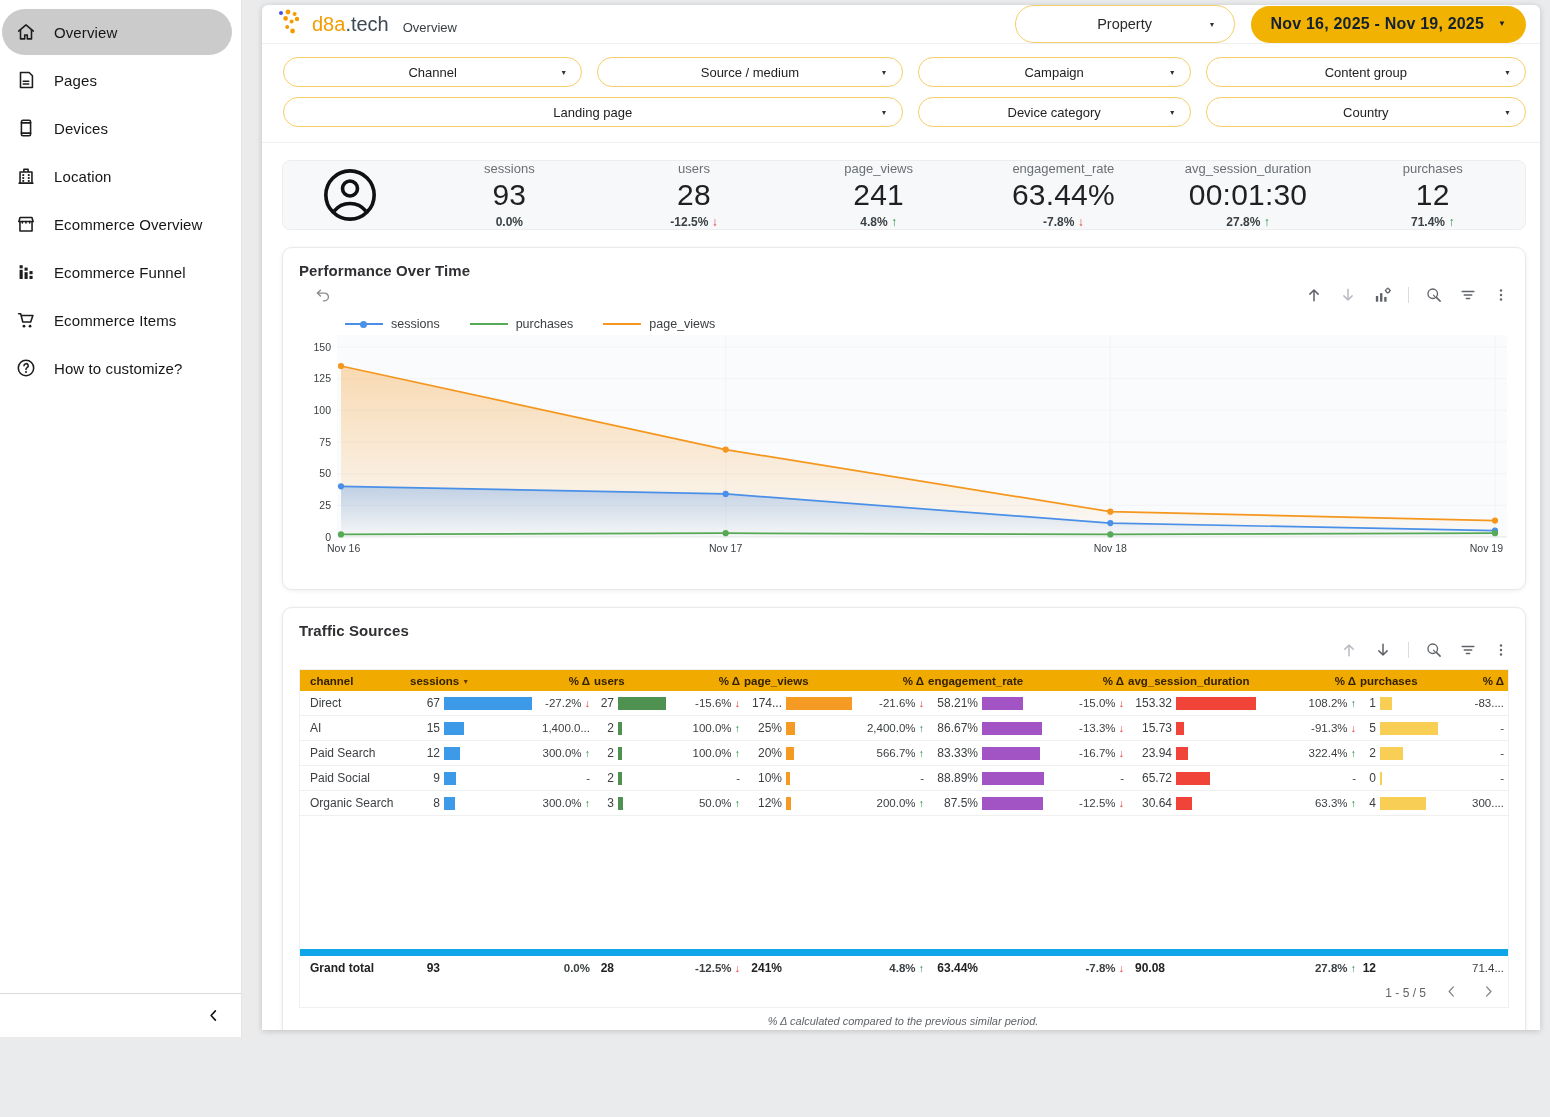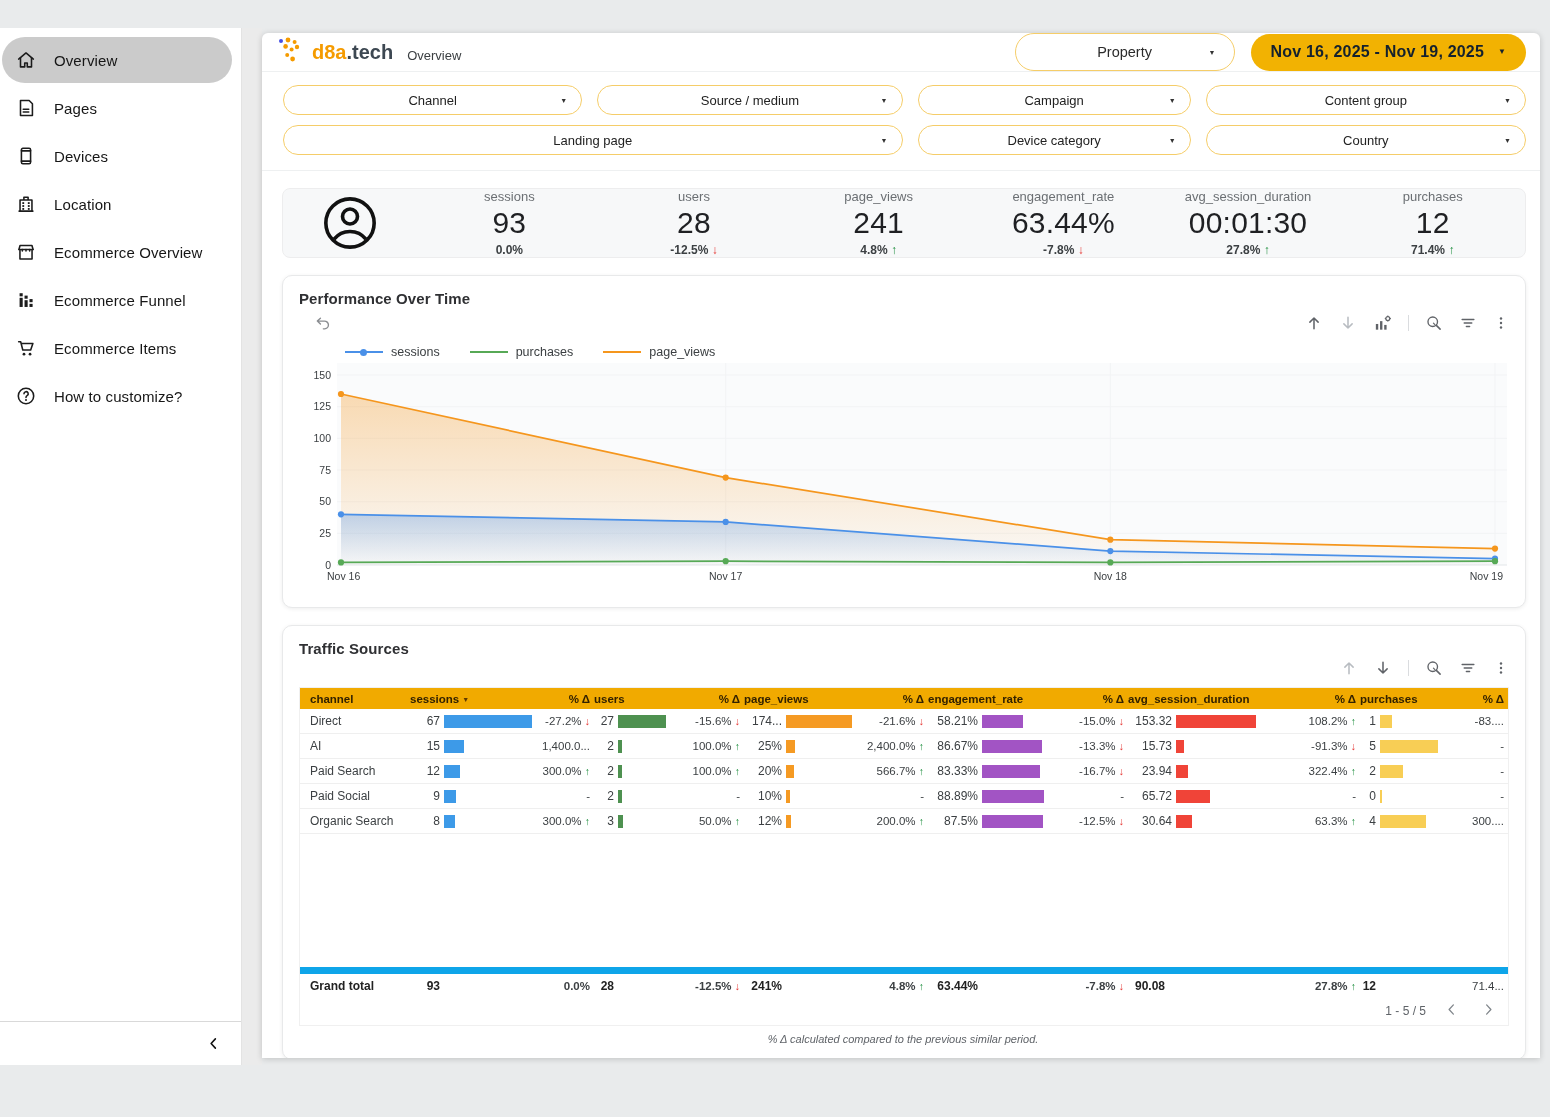--- a/index.html
+++ b/index.html
@@ -1,37 +1,37 @@
 <!DOCTYPE html>
 <html><head>
 <meta charset="utf-8">
 <style>
   * { margin:0; padding:0; box-sizing:border-box; }
   html,body { width:1550px; height:1117px; }
   body { background:#e9ebec; font-family:"Liberation Sans", sans-serif; color:#202124; overflow:hidden; }
-  .page { display:flex; width:1550px; height:1037px;margin-top:28px; }
+  .page { display:flex; width:1550px; height:1037px; }
 
   
   .sidebar { width:242px; background:#fff; border-right:1px solid #e3e3e3; display:flex; flex-direction:column; }
   .side-nav { padding-top:9px; flex:1; }
   .side-item { display:flex; align-items:center; height:46px; margin:0 9px 2px 2px; padding-left:12px; border-radius:24px; cursor:pointer; }
   .side-item.active { background:#cbcbcb; }
   .side-ico { width:24px; height:24px; display:inline-flex; align-items:center; justify-content:center; color:#1c1c1c; }
   .side-ico svg { display:block; }
   .side-label { margin-left:16px; font-size:15px; color:#161616; letter-spacing:.1px; }
   .side-bottom { border-top:1px solid #d9d9d9; height:44px; display:flex; align-items:center; justify-content:flex-end; padding-right:20px; }
 
   .gutter { width:20px; background:#ebebeb; }
 
   
   .main { flex:1; margin:5px 10px 7px 0; background:#fff; box-shadow:0 1px 6px rgba(0,0,0,.18); border-radius:6px 6px 0 0; display:flex; flex-direction:column; overflow:hidden; }
 
   .app-header { height:68px; display:flex; align-items:center; padding:0 14px 0 16px; border-bottom:1px solid #eef0f1; }
   .brand { display:flex; align-items:center; }
-  .brand-name { font-size:20px; font-weight:700; margin-left:8px; }
+  .brand-name { font-size:20px; font-weight:400; margin-left:8px; }
   .brand-bold { color:#f59b00; }
   .brand-rest { color:#3d4852; }
   .page-label { font-size:13px; color:#3c4043; margin-left:14px; margin-top:6px; }
   .hspacer { flex:1; }
   .property-pill { width:220px; height:38px; border:1.5px solid #f5cd69; border-radius:20px; display:flex; align-items:center; justify-content:center; gap:10px; font-size:14.5px; color:#2b2b2b; background:#fff; cursor:pointer; margin-right:16px; position:relative; }
   .property-pill .caret { position:absolute; right:18px; }
   .date-pill { height:37px; background:#f2b202; border-radius:19px; display:flex; align-items:center; padding:0 20px; gap:14px; cursor:pointer; }
   .date-text { font-size:16px; font-weight:700; color:#14212e; letter-spacing:.2px; }
   .caret { font-size:7px; color:#333; line-height:1; }
   .date-pill .caret { color:#14212e; font-size:8px; }
@@ -47,21 +47,21 @@
   .score-avatar { margin:0 38px 0 38px; color:#111; display:flex; }
   .metric { flex:1; text-align:center; }
   .metric-label { font-size:13px; color:#6b6f73; margin-bottom:2px; }
   .metric-value { font-size:30px; color:#1f2023; letter-spacing:.2px; }
   .metric-delta { font-size:12px; font-weight:700; color:#3c4043; margin-top:3px; }
   .arr { font-weight:700; }
   .arr.up { color:#1e8e3e; }
   .arr.down { color:#e53935; }
 
   
-  .card { margin:17px 14px 0 20px; border:1px solid #e8e9ea; border-radius:10px; box-shadow:0 1px 4px rgba(0,0,0,.07); padding:14px 16px 10px; background:#fff; }
+  .card { margin:17px 14px 0 20px; border:1px solid #e8e9ea; border-radius:10px; box-shadow:0 1px 4px rgba(0,0,0,.07); padding:14px 16px 20px; background:#fff; }
   .card-title { font-size:15px; font-weight:700; color:#2f3033; letter-spacing:.1px; }
   .card-toolbar-row { display:flex; align-items:center; margin-top:4px; height:24px; }
   .undo-btn { color:#8a8d91; margin-left:14px; cursor:pointer; display:flex; }
   .toolbar { margin-left:auto; display:flex; align-items:center; gap:16px; }
   .tb-ico { display:flex; cursor:pointer; color:#606368; }
   .tb-ico.light { color:#b8bcc1; }
   .tb-div { width:1px; height:16px; background:#dadcdf; }
 
   
   .legend { display:flex; align-items:center; gap:30px; margin:10px 0 2px 46px; }

